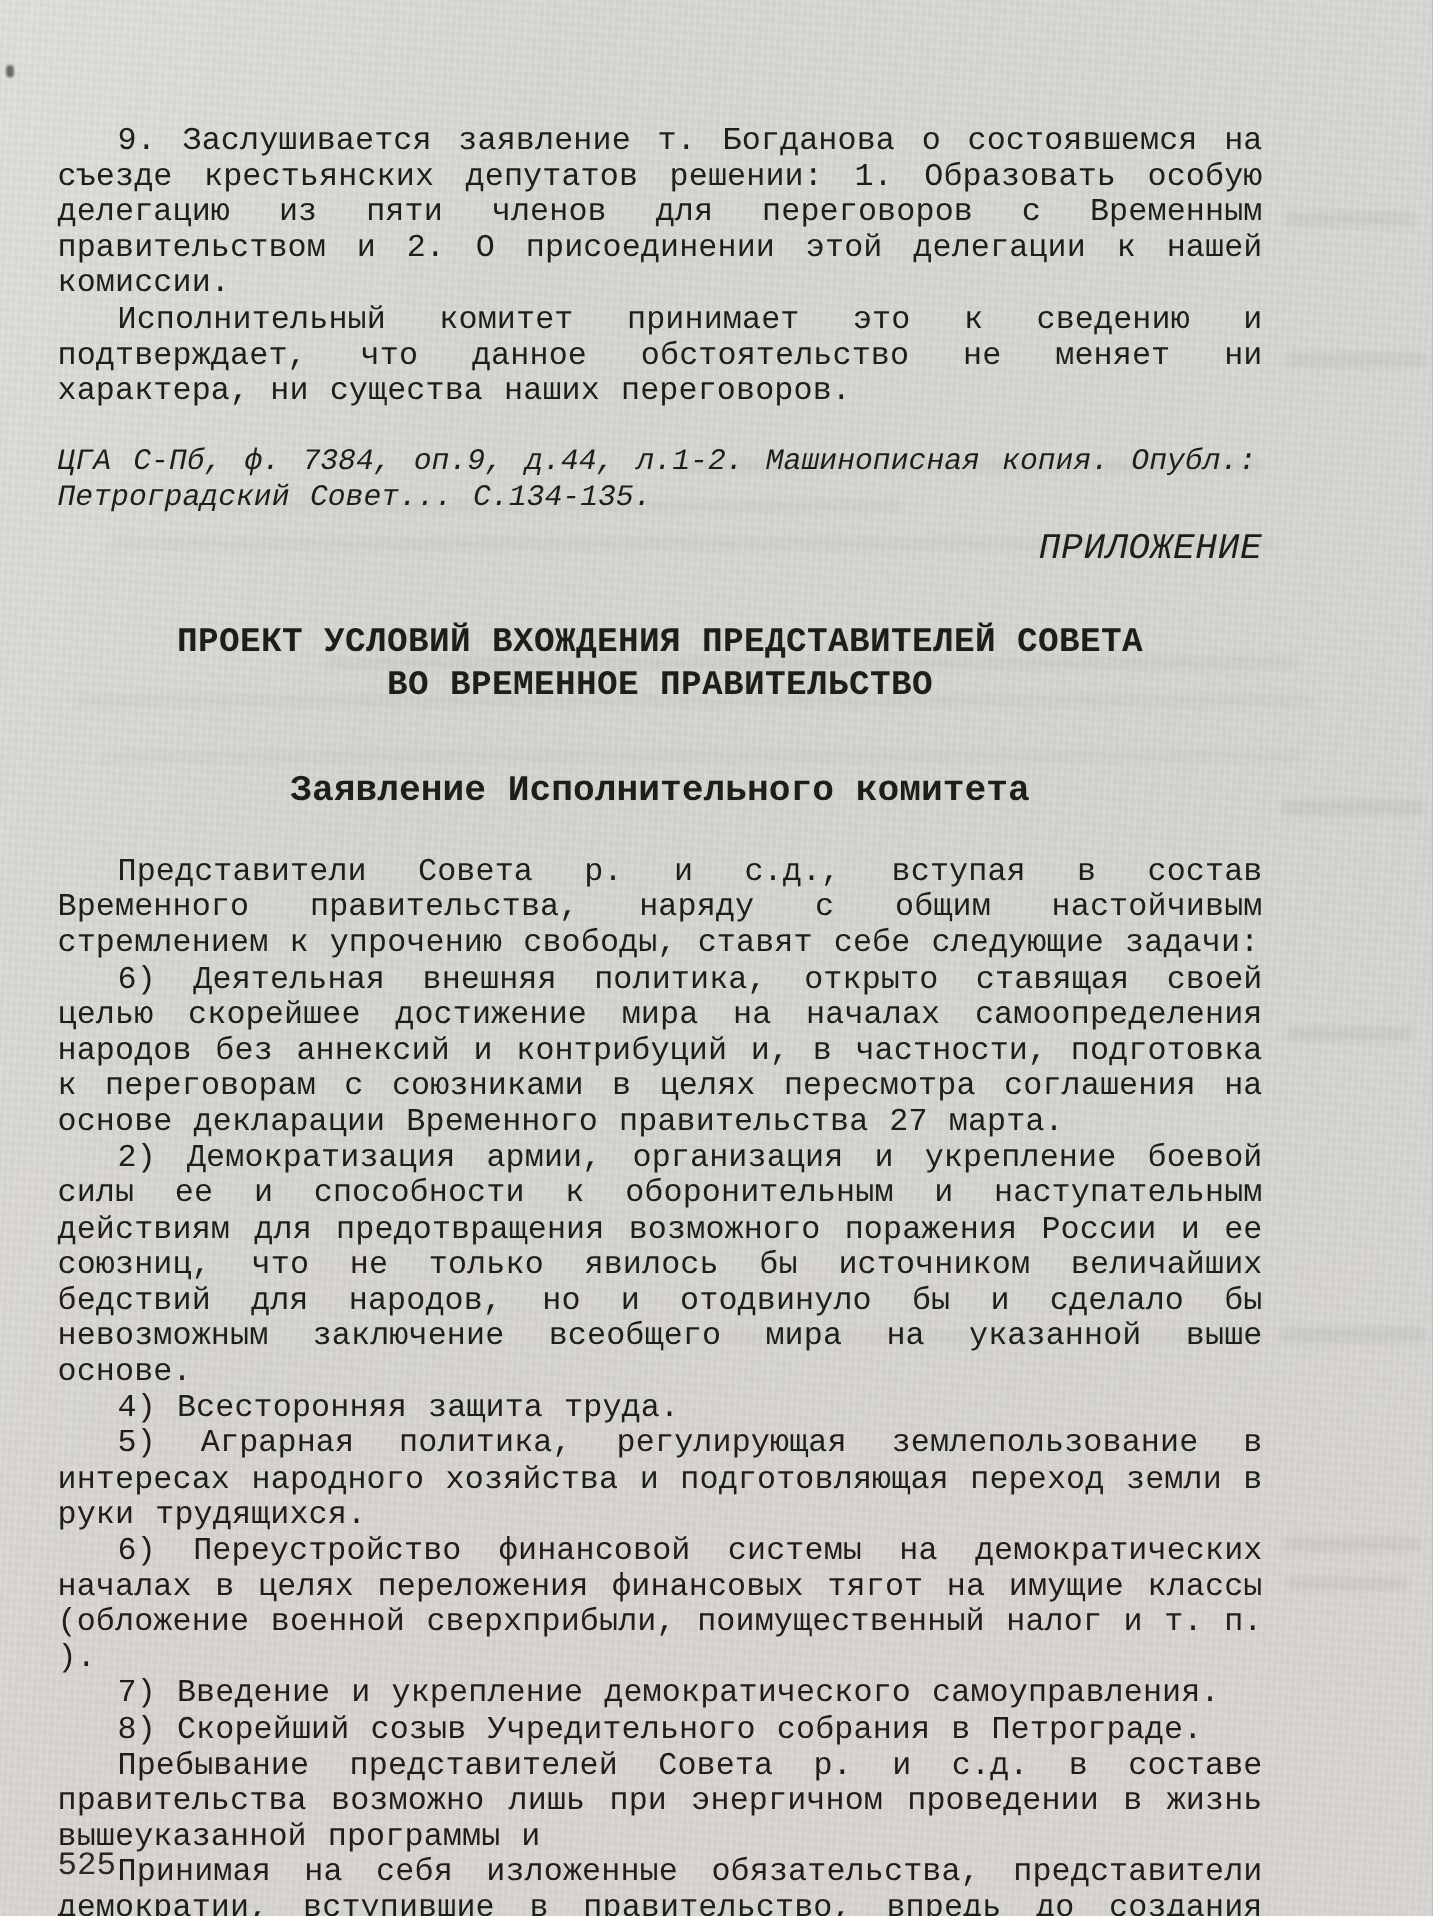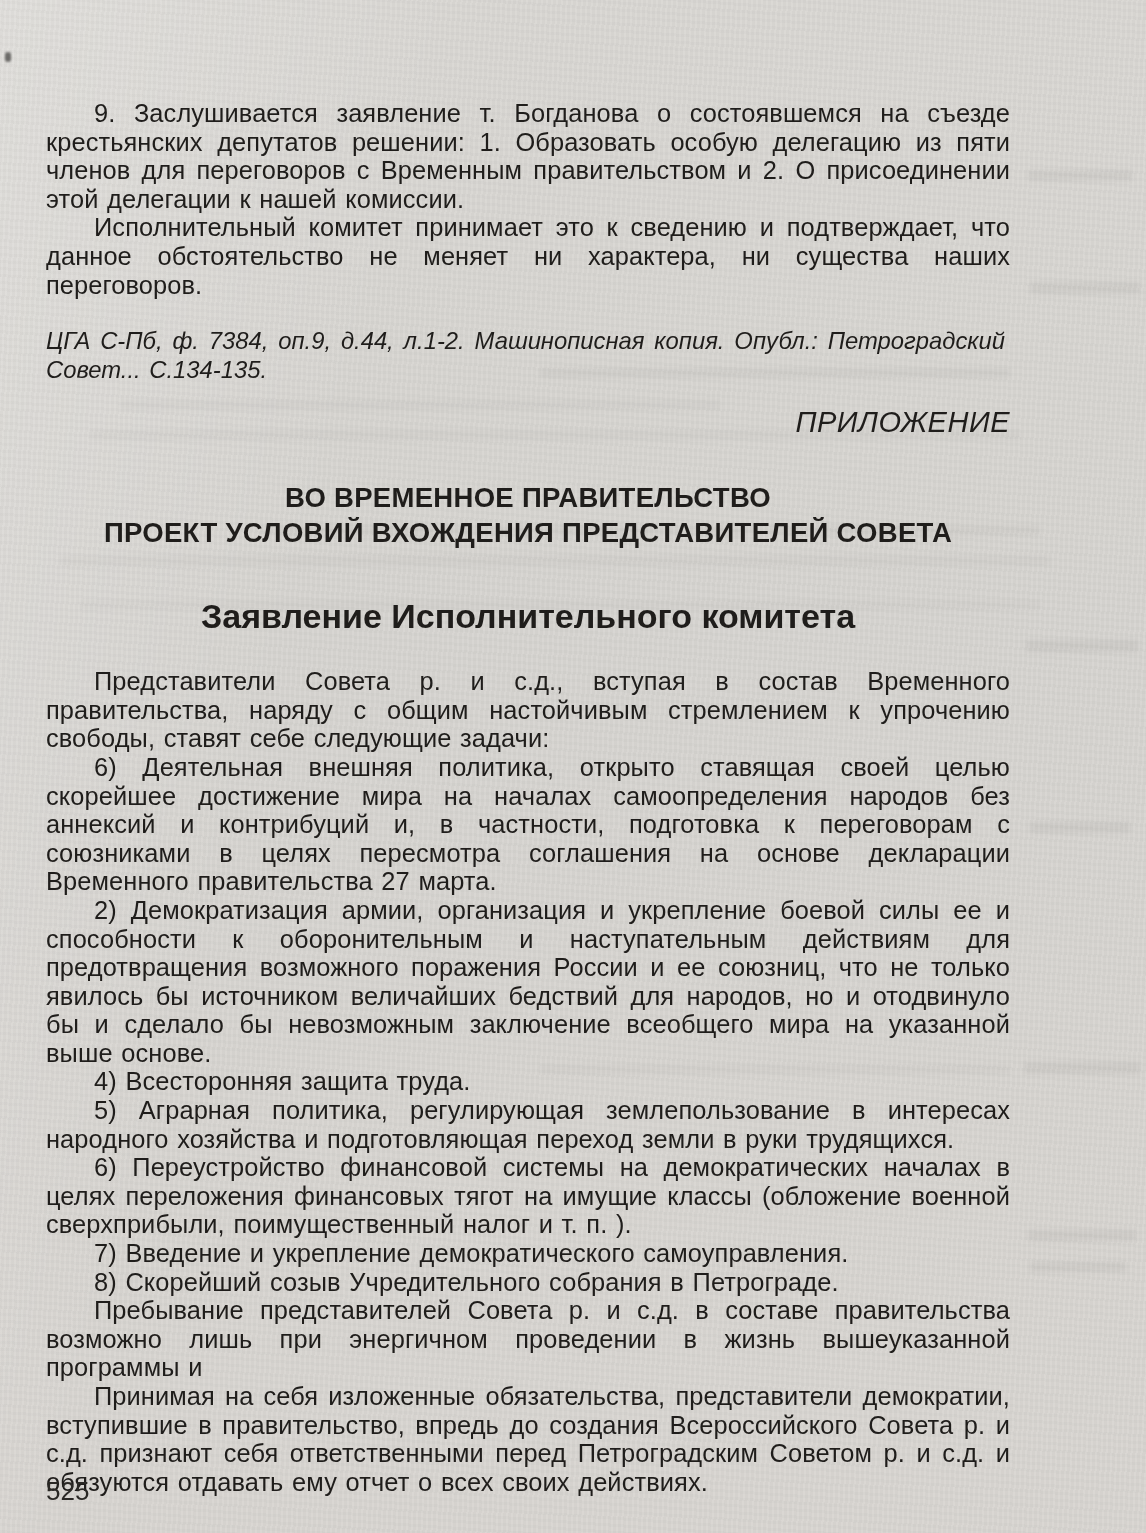--- a/index.html
+++ b/index.html
@@ -9,21 +9,21 @@
   }
   .page {
     position: relative;
     width: 1146px;
     height: 1533px;
     margin: 0 auto;
     background:
       linear-gradient(105deg, rgba(255,255,255,0.18) 0%, rgba(255,255,255,0) 30%),
       linear-gradient(180deg, #d8d6d2 0%, #d5d3cf 40%, #d7d4d0 100%);
     overflow: hidden;
-    font-family: Liberation Sans, sans-serif;
+    font-family: Liberation Mono, monospace;
     color: #1f1d1b;
   }
   
   .scan-texture {
     position: absolute; inset: 0;
     background:
       repeating-linear-gradient(93deg, rgba(255,255,255,0.05) 0 2px, rgba(0,0,0,0.015) 2px 5px),
       repeating-linear-gradient(4deg, rgba(0,0,0,0.012) 0 3px, rgba(255,255,255,0.03) 3px 7px);
     pointer-events: none;
   }
@@ -42,39 +42,39 @@
   .indent { text-indent: 48px; }
   .citation {
     margin: 27px 5px 0 0;
     font-style: italic;
     font-size: 23.8px;
     line-height: 29px;
     text-align: justify;
     word-spacing: 2px;
   }
   .appendix {
-    margin: 20px 0 0 0;
+    margin: 8px 0 0 0;
     font-style: italic;
     font-size: 29px;
     line-height: 36px;
     text-align: right;
     letter-spacing: 0.5px;
   }
   .doc-title {
     margin: 41px 0 0 0;
     font-size: 27.5px;
     line-height: 34.5px;
     font-weight: bold;
     text-align: center;
     letter-spacing: 0.3px;
   }
   .doc-title span { display: block; }
   .doc-subtitle {
     margin: 51px 0 0 0;
-    font-size: 34px;
+    font-size: 29px;
     line-height: 30px;
     font-weight: bold;
     text-align: center;
   }
   .first-body { margin-top: 36px; }
   .page-number {
     position: absolute;
     left: 0;
     bottom: 26px;
     width: 1010px; 
@@ -131,22 +131,22 @@
 
   <main class="text-block">
     <p class="body-para indent">9. Заслушивается заявление т. Богданова о состоявшемся на съезде крестьянских депутатов решении: 1. Образовать особую делегацию из пяти членов для переговоров с Временным правительством и 2. О присоединении этой делегации к нашей комиссии.</p>
     <p class="body-para indent">Исполнительный комитет принимает это к сведению и подтверждает, что данное обстоятельство не меняет ни характера, ни существа наших переговоров.</p>
 
     <p class="citation">ЦГА С-Пб, ф. 7384, оп.9, д.44, л.1-2. Машинописная копия. Опубл.: Петроградский Совет... С.134-135.</p>
 
     <p class="appendix">ПРИЛОЖЕНИЕ</p>
 
     <h1 class="doc-title">
+      <span>ПРОЕКТ УСЛОВИЙ ВХОЖДЕНИЯ ПРЕДСТАВИТЕЛЕЙ СОВЕТА</span>
       <span>ВО ВРЕМЕННОЕ ПРАВИТЕЛЬСТВО</span>
-      <span>ПРОЕКТ УСЛОВИЙ ВХОЖДЕНИЯ ПРЕДСТАВИТЕЛЕЙ СОВЕТА</span>
     </h1>
 
     <h2 class="doc-subtitle">Заявление Исполнительного комитета</h2>
 
     <p class="body-para indent first-body">Представители Совета р. и с.д., вступая в состав Временного правительства, наряду с общим настойчивым стремлением к упрочению свободы, ставят себе следующие задачи:</p>
     <p class="body-para indent">6) Деятельная внешняя политика, открыто ставящая своей целью скорейшее достижение мира на началах самоопределения народов без аннексий и контрибуций и, в частности, подготовка к переговорам с союзниками в целях пересмотра соглашения на основе декларации Временного правительства 27 марта.</p>
     <p class="body-para indent">2) Демократизация армии, организация и укрепление боевой силы ее и способности к оборонительным и наступательным действиям для предотвращения возможного поражения России и ее союзниц, что не только явилось бы источником величайших бедствий для народов, но и отодвинуло бы и сделало бы невозможным заключение всеобщего мира на указанной выше основе.</p>
     <p class="body-para indent">4) Всесторонняя защита труда.</p>
     <p class="body-para indent">5) Аграрная политика, регулирующая землепользование в интересах народного хозяйства и подготовляющая переход земли в руки трудящихся.</p>
     <p class="body-para indent">6) Переустройство финансовой системы на демократических началах в целях переложения финансовых тягот на имущие классы (обложение военной сверхприбыли, поимущественный налог и т. п. ).</p>

